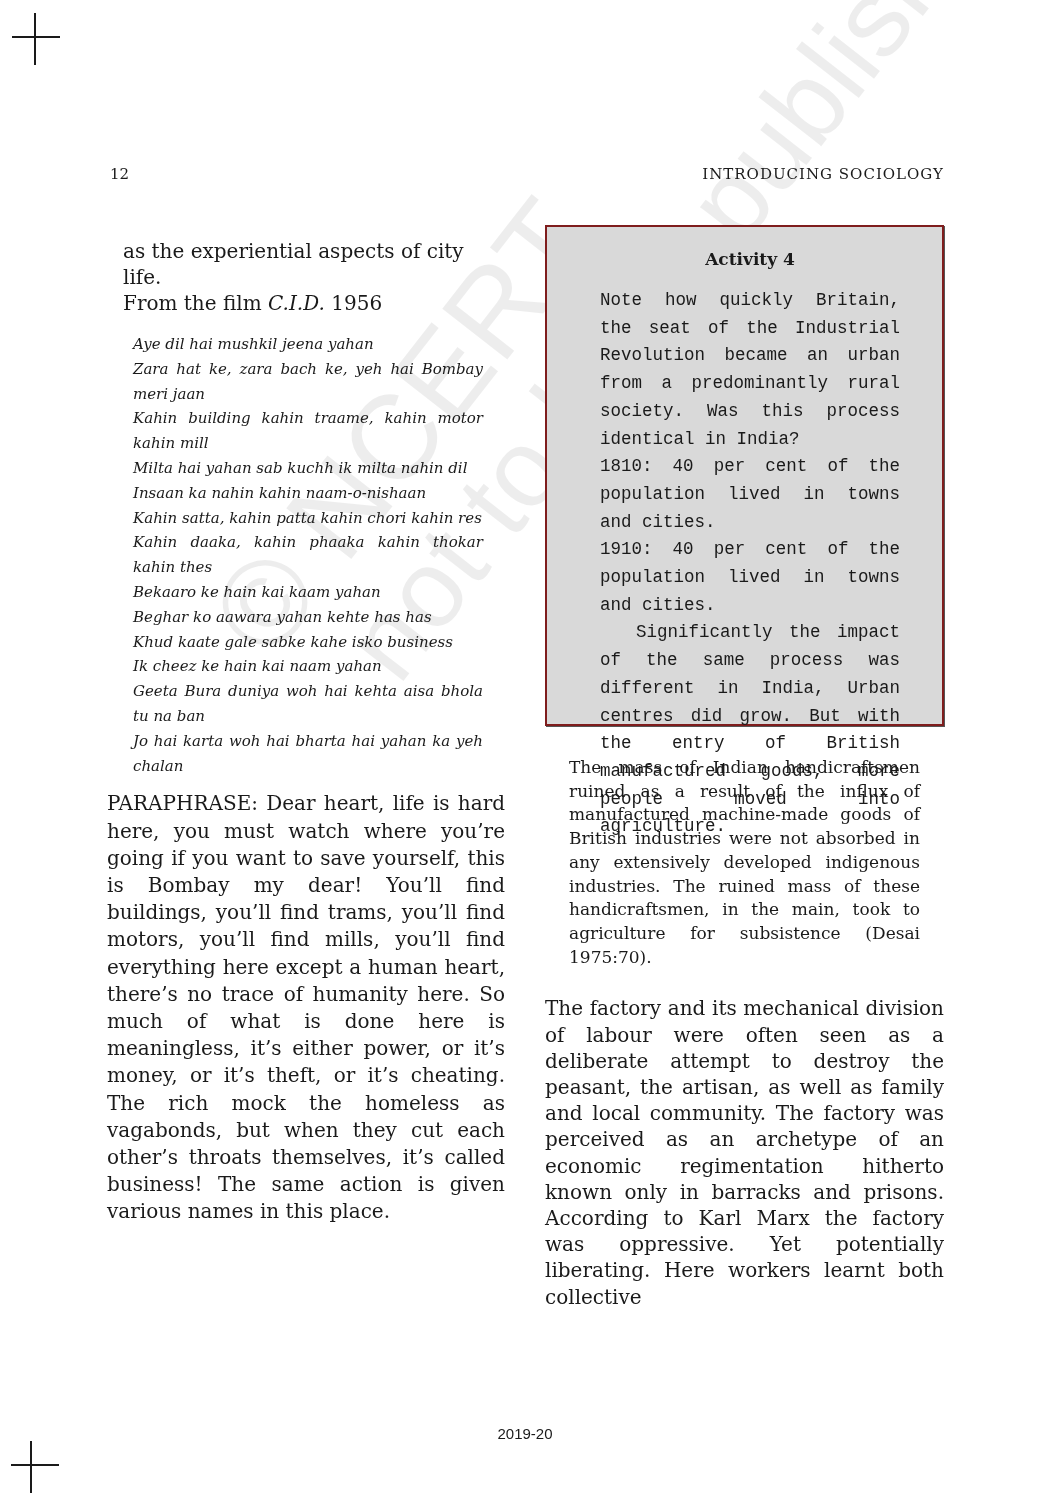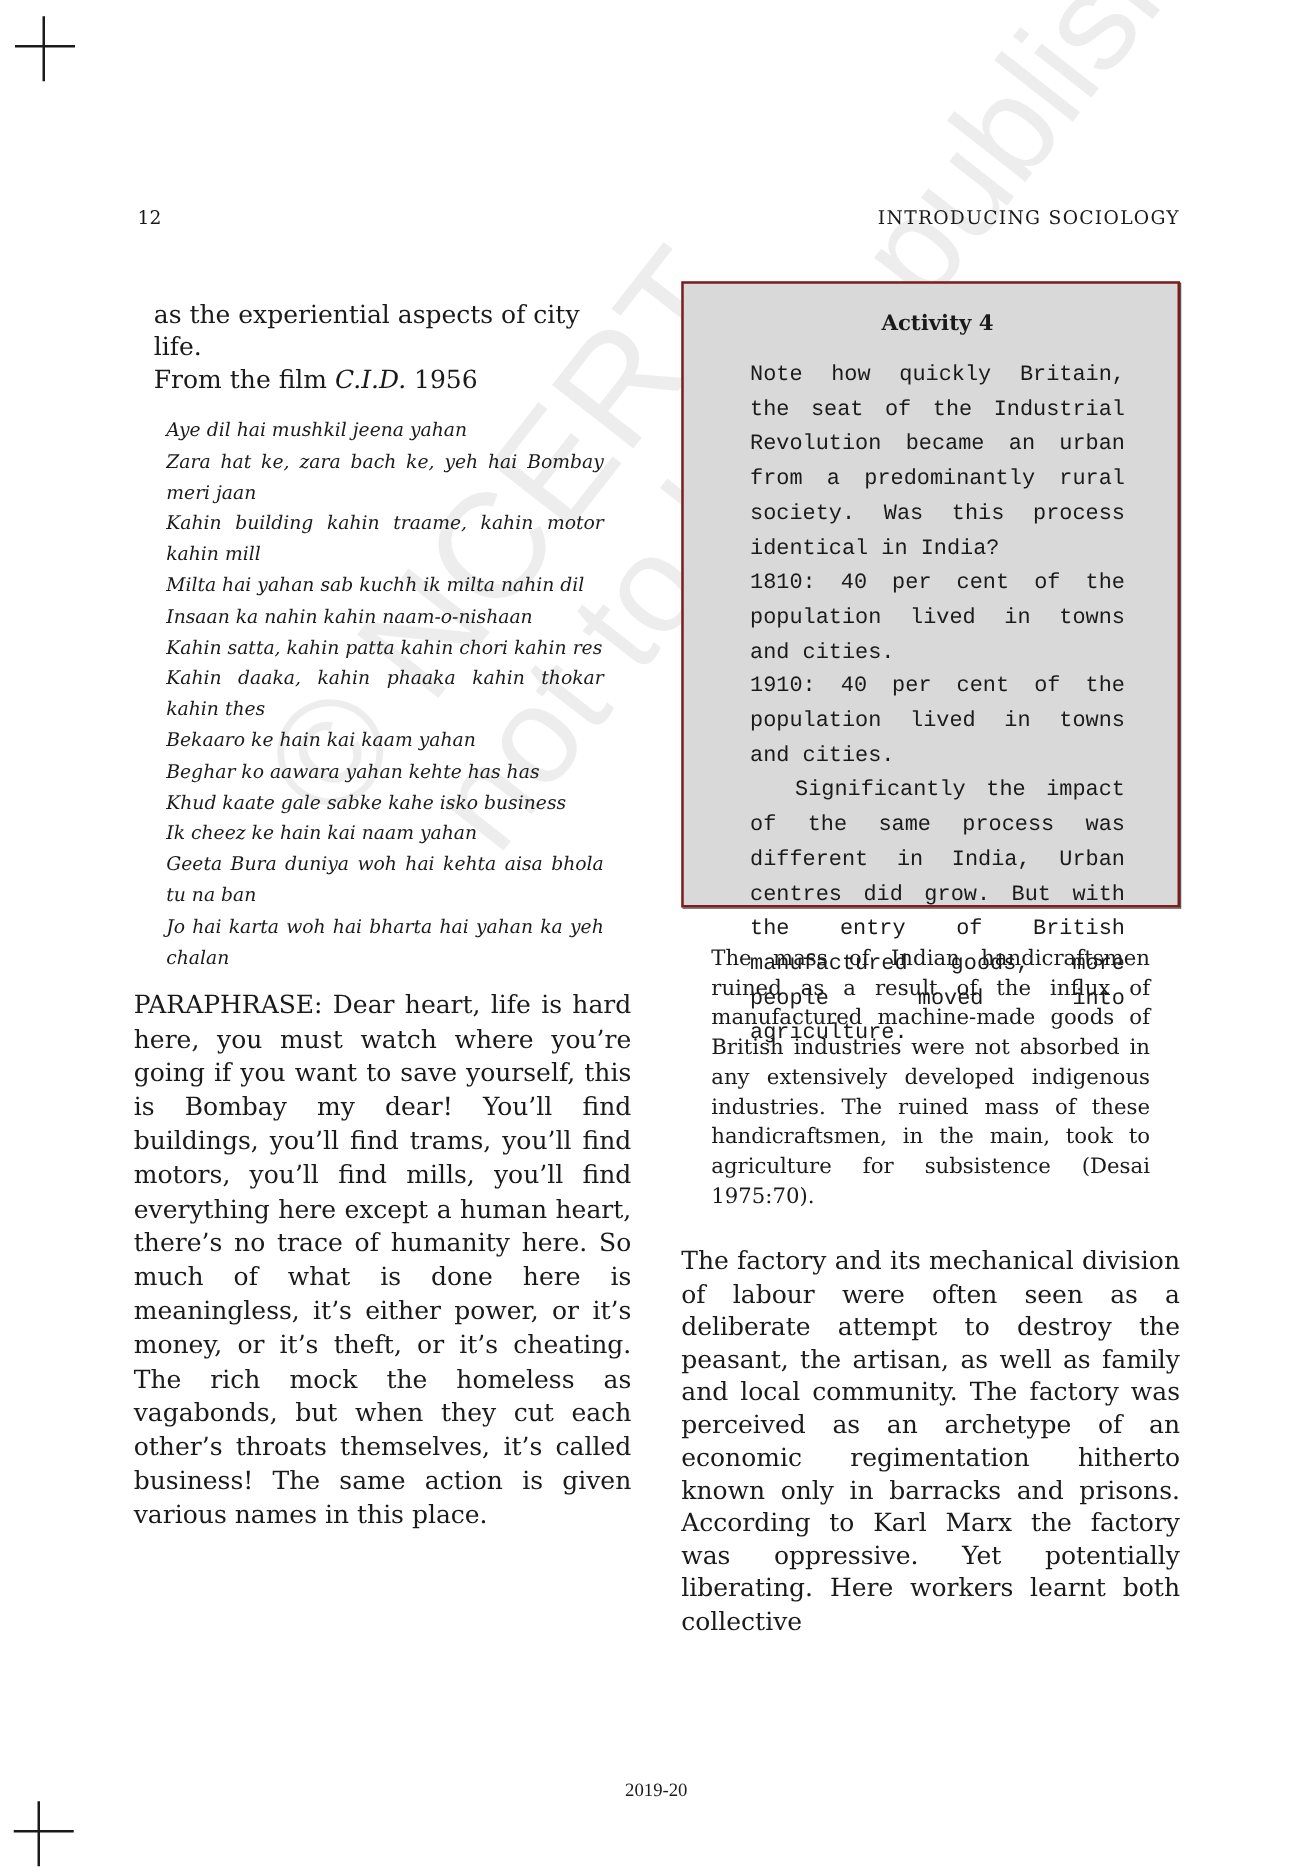--- a/index.html
+++ b/index.html
@@ -33,21 +33,21 @@
     }
     .activity-title { text-align: center; font-weight: bold; font-size: 17px; margin: 0 0 14px 0; }
     .activity-text { font-size: 17.5px; line-height: 27.7px; margin: 18px; text-align: justify; font-family: Liberation Mono, monospace; }
     .activity-text p { margin: 0; }
     .indent { text-indent: 36px; }
 
     .quote { margin: 30px 24px 0 24px; font-size: 17px; line-height: 23.7px; text-align: justify; text-align-last: left; }
 
     .body-right { margin: 26px 0 0 0; font-size: 20px; line-height: 26.2px; text-align: justify; }
 
-    .footer { position: absolute; left: 0; right: 0; top: 1425px; text-align: center; font-family: Liberation Serif, serif; font-size: 15px; }
+    .footer { position: absolute; left: 0; right: 0; top: 1425px; text-align: center; font-family: Liberation Sans, sans-serif; font-size: 15px; }
 
     .watermark {
       position: absolute; left: 190px; top: 600px; width: 900px; transform: rotate(-52deg);
       transform-origin: left top; color: rgba(0,0,0,0.07); font-family: "Liberation Sans", sans-serif;
       font-size: 120px; line-height: 120px; pointer-events: none; white-space: nowrap;
     }
     .watermark .line2 { font-size: 110px; margin-left: 60px; }
   </style>
 </head>
 <body>

